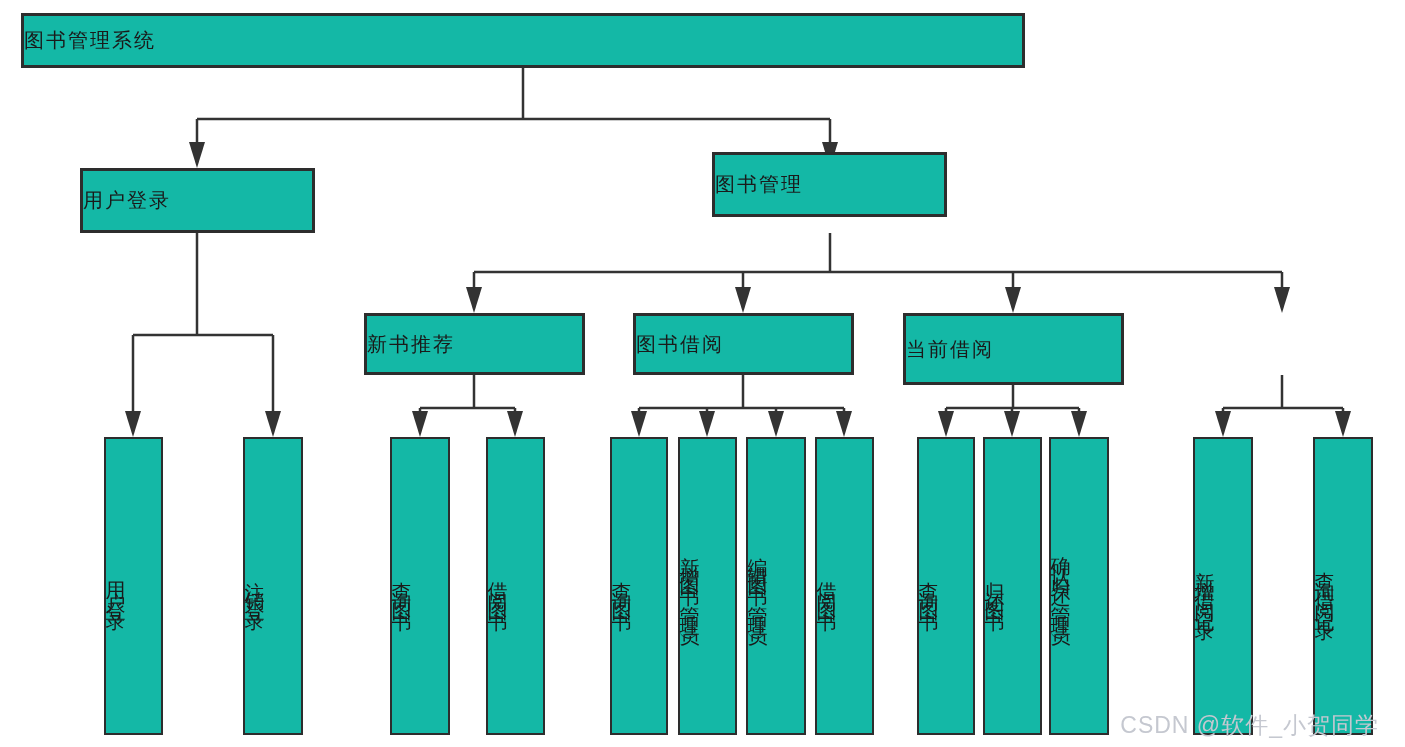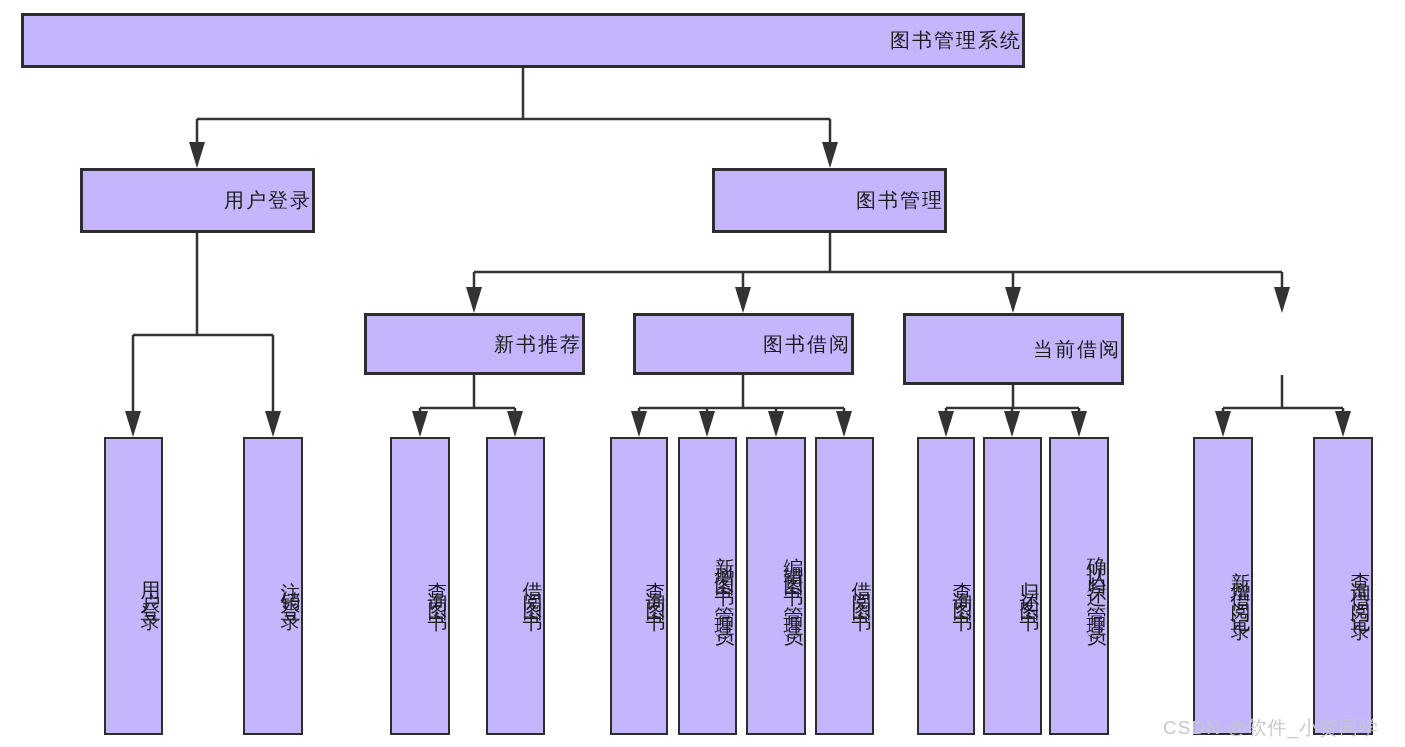--- a/index.html
+++ b/index.html
@@ -2,55 +2,55 @@
 <html><head>
 <meta charset="utf-8">
 <style>
   html,body { margin:0; padding:0; background:#ffffff; }
   #stage {
     position:relative; width:1405px; height:747px; background:#ffffff;
     font-family:"Liberation Sans","DejaVu Sans",sans-serif; overflow:hidden;
   }
   #wires { position:absolute; left:0; top:0; width:1405px; height:747px; }
   .box {
-    position:absolute; box-sizing:border-box; background:#c4b5fd;
-    border:3px solid #2d2d2d; display:flex; align-items:center; justify-content:flex-end;
+    position:absolute; box-sizing:border-box; background:#14b8a6;
+    border:3px solid #2d2d2d; display:flex; align-items:center; justify-content:flex-start;
     color:#1a1a1a; z-index:2;
   }
   .hlabel { font-size:20px; letter-spacing:2px; white-space:nowrap; }
   .leaf { border-width:2.5px; }
   .vtext {
     writing-mode:vertical-rl; text-orientation:mixed;
     font-size:20px; letter-spacing:10px; line-height:1;
   }
   
   .n-root  { left:21px;  top:13px;  width:1004px; height:55px; }
   .n-l2a   { left:80px;  top:168px; width:235px;  height:65px; }
-  .n-l2b   { left:712px; top:168px; width:235px;  height:65px; }
+  .n-l2b   { left:712px; top:152px; width:235px;  height:65px; }
   .n-l3a   { left:364px; top:313px; width:221px;  height:62px; }
   .n-l3b   { left:633px; top:313px; width:221px;  height:62px; }
   .n-l3c   { left:903px; top:313px; width:221px;  height:72px; }
   .n-l3d   { left:1172px;top:313px; width:221px;  height:62px; }
   .lf      { top:437px; height:298px; }
   .lf1  { left:104px;  width:59px; }
   .lf2  { left:243px;  width:60px; }
   .lf3  { left:390px;  width:60px; }
   .lf4  { left:486px;  width:59px; }
   .lf5  { left:610px;  width:58px; }
   .lf6  { left:678px;  width:59px; }
   .lf7  { left:746px;  width:60px; }
   .lf8  { left:815px;  width:59px; }
   .lf9  { left:917px;  width:58px; }
   .lf10 { left:983px;  width:59px; }
   .lf11 { left:1049px; width:60px; }
   .lf12 { left:1193px; width:60px; }
   .lf13 { left:1313px; width:60px; }
   #watermark {
     position:absolute; right:26px; bottom:6px; z-index:5;
-    color:#c5c8d0; font-size:19px; letter-spacing:1px; white-space:nowrap;
+    color:#c5c8d0; font-size:23px; letter-spacing:1px; white-space:nowrap;
   }
 </style>
 </head>
 <body>
 
 <div id="stage">
 
   <svg id="wires" viewBox="0 0 1405 747" fill="none" xmlns="http://www.w3.org/2000/svg">
     <g stroke="#333333" stroke-width="2.5">
       <path d="M523 68 V119"></path>

